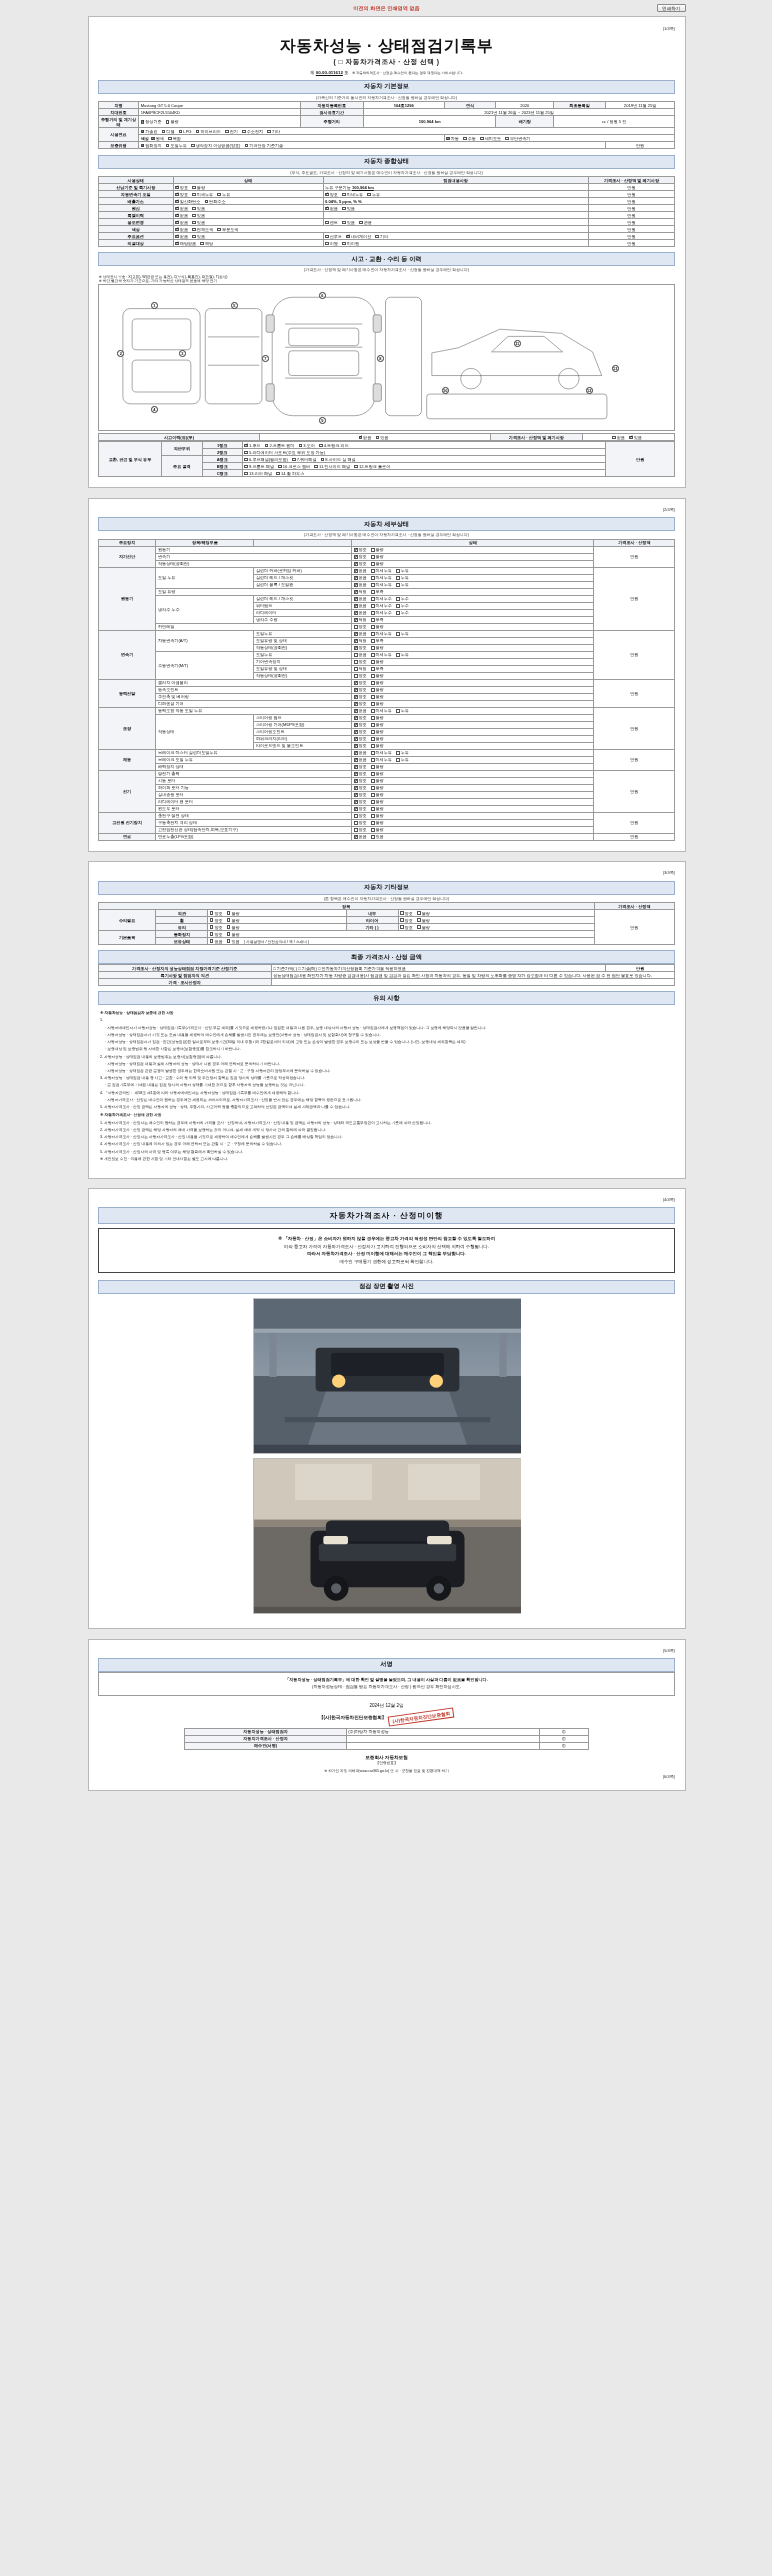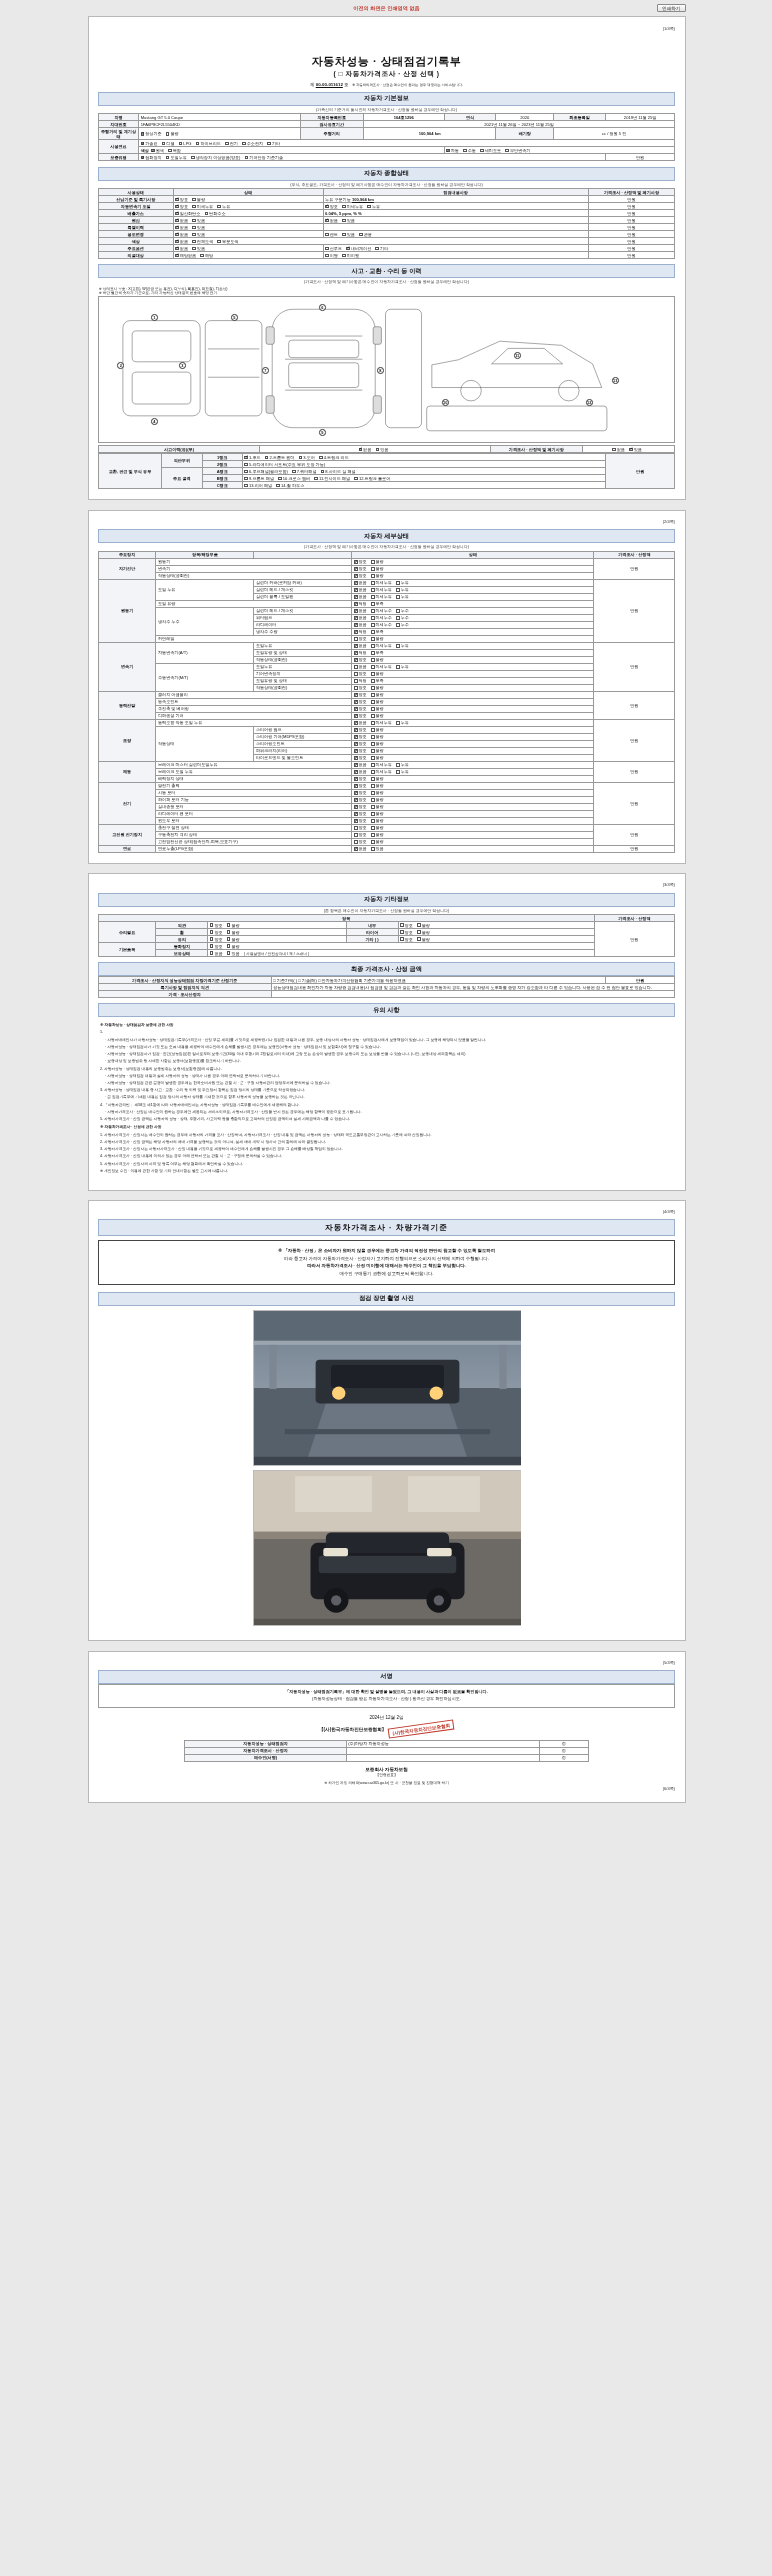--- a/index.html
+++ b/index.html
@@ -17,21 +17,21 @@
   .page-wrap { padding-top:5.2px; }
   .topbar { width:598px; margin:0 auto 3.1px; text-align:center; position:relative; height:8.2px;}
   .topbar .warn { color:#c0392b; font-size:5.2px; font-weight:bold; }
   .topbar .printbtn {
     position:absolute; right:0; top:-1px; border:0.5px solid #8a8a8a;
     background:linear-gradient(#fff,#e3e3e3); padding:0.5px 4.1px; font-size:4.6px; border-radius:1px;
   }
   .pagenum { text-align:right; font-size:4.1px; color:#333; margin:1px 0 1px; }
   .sheet-gap { height:9.3px; }
 
-  .doc-title { text-align:center; font-size:11px; font-weight:bold; letter-spacing:0.5px; margin:23px 0 1px; }
+  .doc-title { text-align:center; font-size:16px; font-weight:bold; letter-spacing:0.5px; margin:5px 0 1px; }
   .doc-sub { text-align:center; font-size:6.7px; font-weight:bold; margin-bottom:3.1px; letter-spacing:0.5px;}
   .doc-no { text-align:center; font-size:4.4px; margin-bottom:4.1px; }
   .doc-no .num { font-weight:bold; text-decoration:underline; }
 
   .band {
     background:#dfe7f3; border:0.5px solid #9bb0cd; text-align:center;
     font-size:6.2px; font-weight:bold; padding:1.5px 0; margin-top:5.2px;
   }
   .bandnote { text-align:center; font-size:3.9px; color:#333; padding:1px 0 1.5px; }
 
@@ -880,21 +880,21 @@
     <p>4. 자동차가격조사 · 산정 내용에 이의가 있는 경우 아래 연락처 또는 관할 시 · 군 · 구청에 문의하실 수 있습니다.</p>
     <p>5. 자동차가격조사 · 산정자의 자격 및 등록 여부는 해당 협회에서 확인하실 수 있습니다.</p>
     <p>※ 개인정보 수집 · 이용에 관한 사항 및 기타 안내사항은 별도 고지에 따릅니다.</p>
   </div>
 </div>
 
 <div class="sheet-gap"></div>
 
 <div class="page">
   <div class="pagenum">(4/4쪽)</div>
-  <div class="gradient-title">자동차가격조사 · 차량가격기준</div>
+  <div class="gradient-title">자동차가격조사 · 산정미이행</div>
   <div class="boxnote">
     <div class="b">※ 「자동차 · 산정」은 소비자가 원하지 않을 경우에는 중고차 가격의 적정성 판단의 참고할 수 있도록 별도하여</div>
     <div>따라 중고차 가격이 자동차가격조사 · 산정자가 고지하여 진행되므로 소비자의 선택에 의하여 수행됩니다.</div>
     <div class="b">따라서 자동차가격조사 · 산정 미이행에 대해서는 매수인이 그 책임을 부담합니다.</div>
     <div>매수인 구매동기 권한에 성고하로써 확인합니다.</div>
   </div>
 
   <div class="band" style="margin-top:7.2px">점검 장면 촬영 사진</div>
 
   <div class="photo-box">

